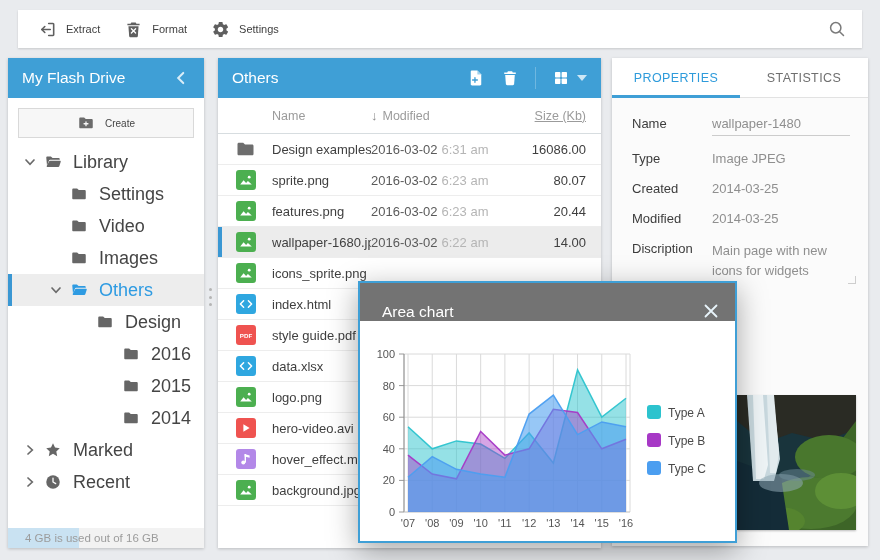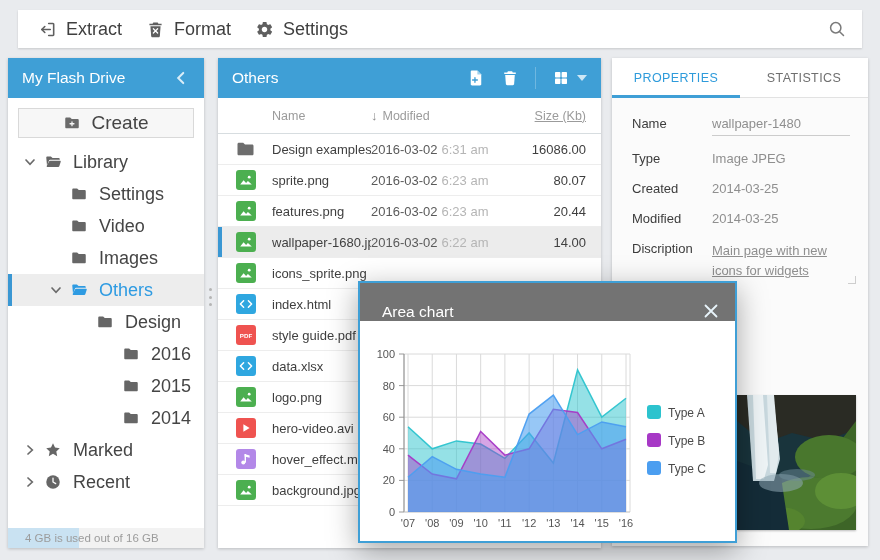--- a/index.html
+++ b/index.html
@@ -4,41 +4,41 @@
 <style>
   * { margin:0; padding:0; box-sizing:border-box; }
   html,body { width:880px; height:560px; }
   body { font-family:"Liberation Sans","DejaVu Sans",sans-serif; background:#e9ebee; overflow:hidden; }
   .stage { position:relative; width:880px; height:560px; }
 
   
   .toolbar { position:absolute; left:18px; top:10px; width:844px; height:38px; background:#fff;
              box-shadow:0 1px 2px rgba(0,0,0,.15); display:flex; align-items:center; }
   .tb-btn { display:flex; align-items:center; gap:9px; height:100%; padding:0 12px; cursor:pointer;
-            color:#3f3f3f; font-size:18px; }
+            color:#3f3f3f; font-size:11px; }
   .tb-btn:nth-child(1){ margin-left:8px; }
   .tb-btn .ticon { width:19px; height:19px; color:#5f5f5f; display:flex; }
   .tb-btn .ticon svg { width:100%; height:100%; }
   .tb-spacer { flex:1; }
   .tb-search { width:38px; height:100%; display:flex; align-items:center; justify-content:center;
                color:#7a7a7a; cursor:pointer; margin-right:6px; }
   .tb-search svg { width:20px; height:20px; }
 
   
   .panel { position:absolute; background:#fff; box-shadow:0 1px 3px rgba(0,0,0,.2); }
   .panel-header { height:40px; background:#3f9fd6; display:flex; align-items:center;
                   color:#fff; font-size:15.5px; padding:0 14px; }
 
   
   .sidebar { left:8px; top:58px; width:196px; height:490px; }
   .sb-collapse { margin-left:auto; width:18px; height:18px; color:#d9edf8; cursor:pointer; }
   .sb-collapse svg { width:100%; height:100%; }
   .create-btn { margin:10px 10px 6px; height:30px; border:1px solid #d9d9d9; background:#f7f7f7;
                 display:flex; align-items:center; justify-content:center; gap:10px;
-                font-size:19px; color:#454545; cursor:pointer; }
+                font-size:10px; color:#454545; cursor:pointer; }
   .create-btn .cicon { width:18px; height:18px; color:#6b6b6b; }
   .create-btn .cicon svg{ width:100%; height:100%; }
   .tree { margin-top:8px; }
   .tree-item { position:relative; height:32px; display:flex; align-items:center; cursor:pointer;
                font-size:18px; color:#454545; }
   .tree-item .chev { width:16px; height:16px; margin-right:6px; color:#6a6a6a; flex:0 0 16px; }
   .tree-item .chev svg { width:100%; height:100%; }
   .tree-item .ticn { width:18px; height:18px; margin-right:11px; color:#666; flex:0 0 18px; }
   .tree-item .ticn svg { width:100%; height:100%; }
   .tree-item.selected { background:#ededed; color:#2e9be2; }
@@ -79,21 +79,21 @@
   .tabs { height:40px; display:flex; border-bottom:1px solid #e2e2e2; }
   .tab { flex:1; display:flex; align-items:center; justify-content:center; font-size:12.5px;
          letter-spacing:.4px; color:#6f6f6f; cursor:pointer; position:relative; }
   .tab.active { color:#2e9bdb; }
   .tab.active::after { content:""; position:absolute; left:0; right:0; bottom:-1px; height:3px; background:#3f9fd6; }
   .props { padding:18px 0 0 20px; background:#fbfbfb; height:448px; position:relative; }
   .prop-row { display:flex; margin-bottom:15px; }
   .prop-label { width:80px; flex:0 0 80px; font-size:13px; color:#3c3c3c; }
   .prop-value { font-size:13px; color:#8f8f8f; width:138px; }
   .prop-value.input { border-bottom:1px solid #ccc; padding-bottom:4px; }
-  .prop-value.textarea { position:relative; line-height:1.55;text-decoration:underline; }
+  .prop-value.textarea { position:relative; line-height:1.55; }
   .ta-corner { position:absolute; right:-6px; bottom:-3px; width:8px; height:8px;
                border-right:1px solid #bbb; border-bottom:1px solid #bbb;
                transform:rotate(0deg); opacity:.7; }
   .preview { position:absolute; left:125px; top:297px; width:119px; height:135px; box-shadow:0 1px 2px rgba(0,0,0,.25); }
   .preview svg { width:100%; height:100%; display:block; }
 
   
   .resize-handle { position:absolute; left:207px; top:288px; width:6px; height:18px; cursor:col-resize;
                    display:flex; flex-direction:column; align-items:center; justify-content:space-between; }
   .resize-handle i { width:3px; height:3px; border-radius:50%; background:#b5b5b5; }

